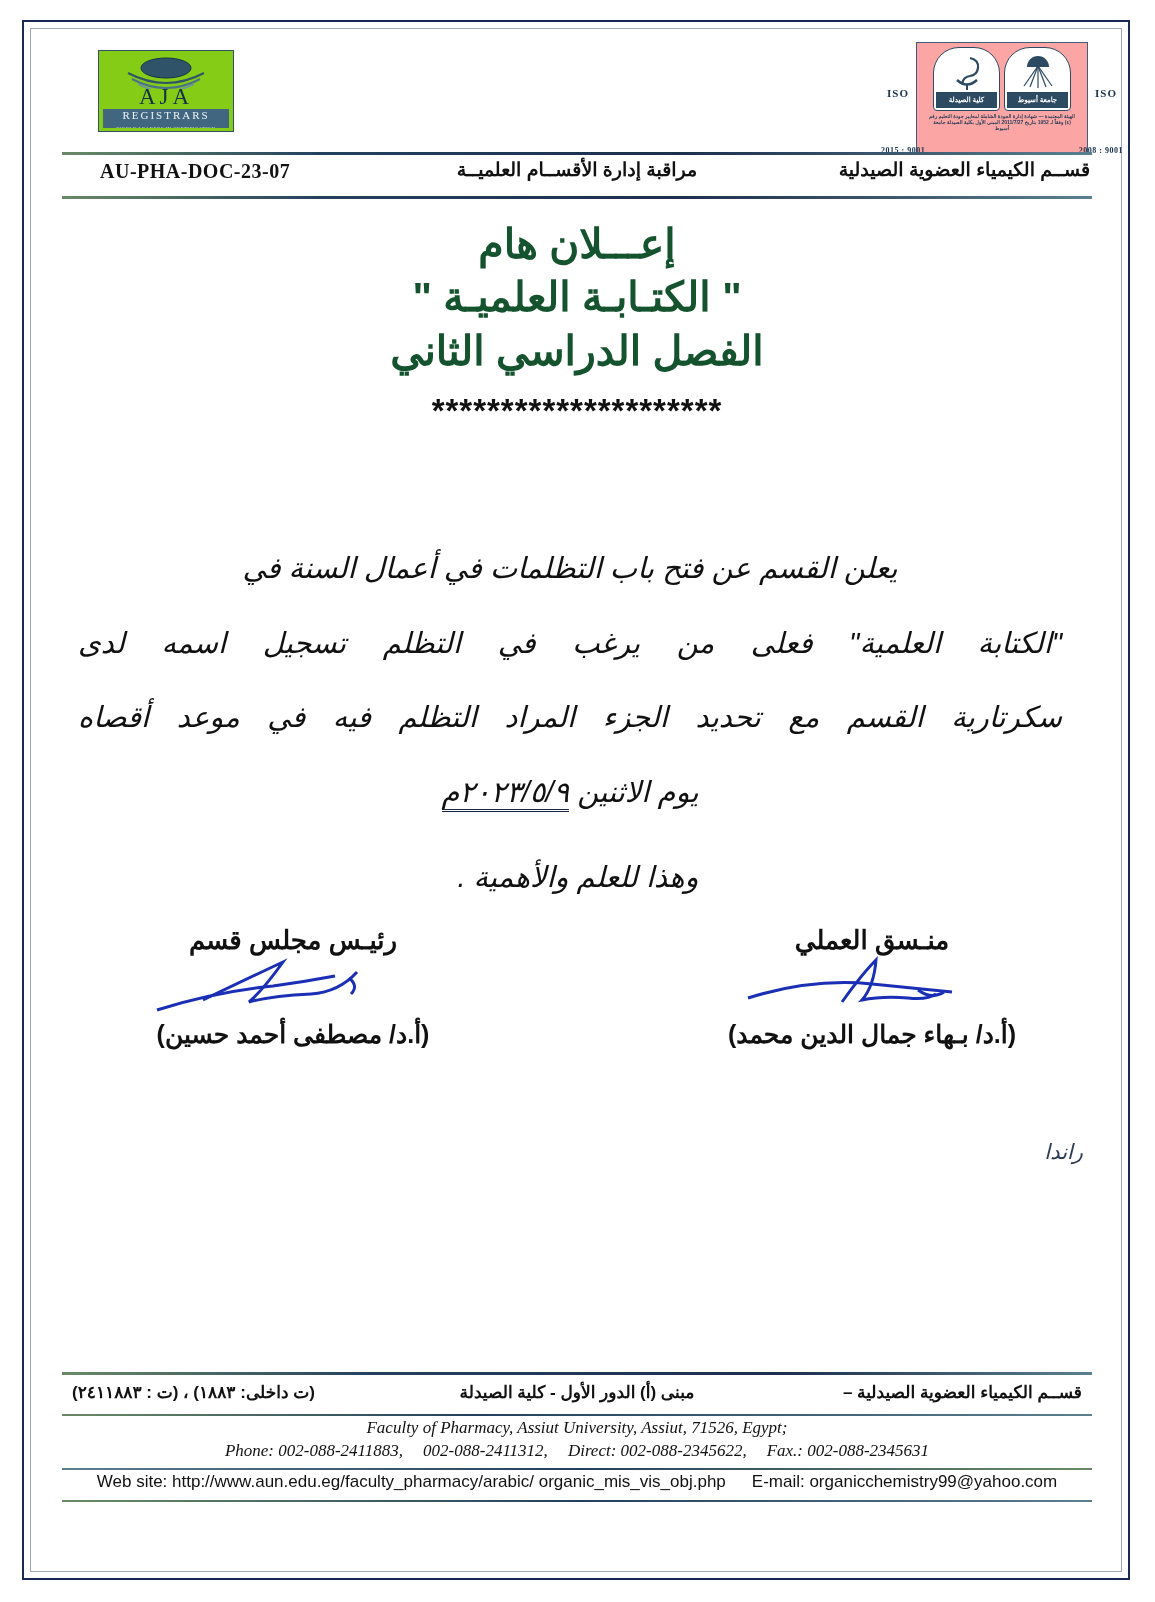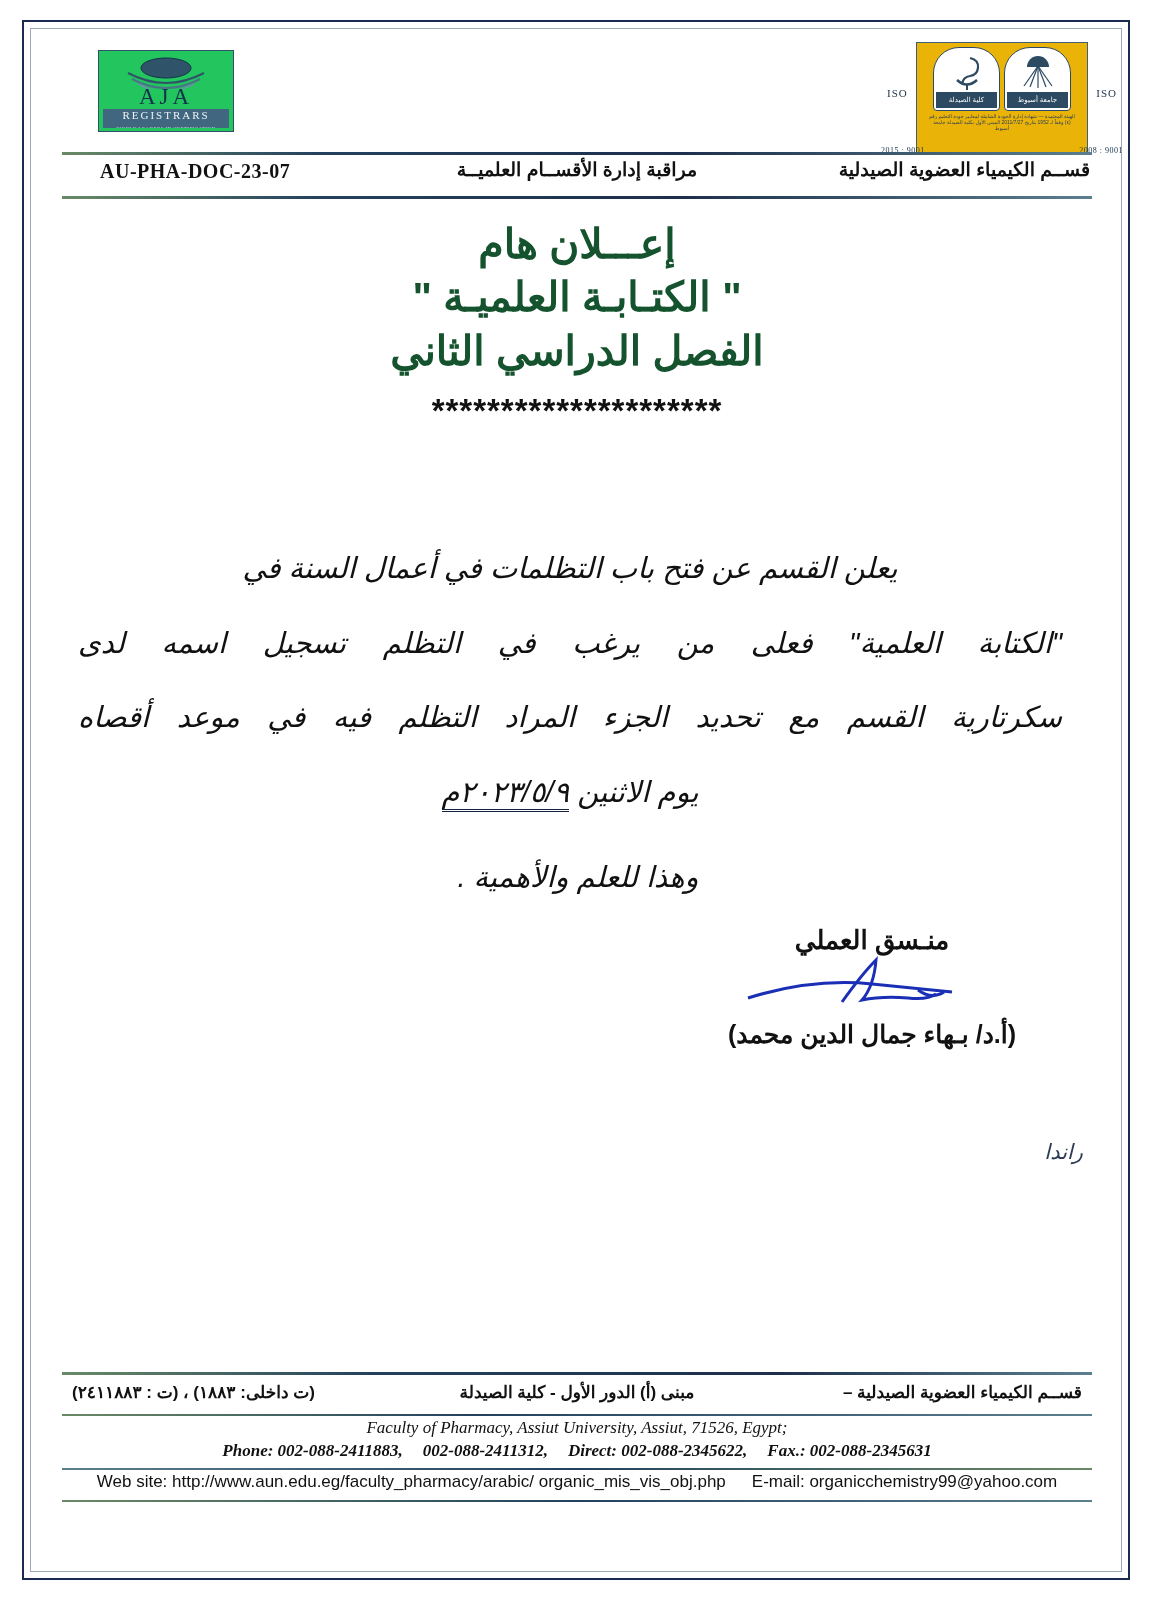--- a/index.html
+++ b/index.html
@@ -48,21 +48,21 @@
     width: 1032px;
     height: 150px;
   }
   .logo-aja {
     position: absolute;
     left: 38px;
     top: 8px;
     width: 136px;
     height: 82px;
     border: 1px solid #32506a;
-    background: #22c55e;
+    background: #84cc16;
     box-sizing: border-box;
     overflow: hidden;
   }
   .aja-globe {
     position: absolute;
     left: 50%;
     top: 4px;
     transform: translateX(-50%);
     width: 92px;
     height: 34px;
@@ -102,21 +102,22 @@
   }
 
   .logo-univ {
     position: absolute;
     right: 4px;
     top: 0;
     width: 172px;
     height: 112px;
     border: 1px solid #3f5f79;
     box-sizing: border-box;
-    background: #eab308;
+    background: #fca5a5;
+    font-weight: bold;
   }
   .emblem-row {
     position: absolute;
     left: 16px;
     right: 16px;
     top: 4px;
     height: 64px;
     display: flex;
     gap: 4px;
   }
@@ -388,21 +389,20 @@
     font-style: italic;
     color: #111;
   }
   .foot-en .l1 { font-size: 17px; }
   .foot-en .l2 {
     font-size: 17px;
     margin-top: 3px;
     display: flex;
     justify-content: center;
     gap: 20px;
-    font-weight: bold;
   }
   .rule-foot3 {
     position: absolute;
     left: 62px;
     top: 1468px;
     width: 1030px;
     height: 2px;
     background: linear-gradient(90deg,#5a7f8d 0%, #23415f 50%, #6a8a66 100%);
   }
   .foot-web {
@@ -508,20 +508,31 @@
     <p class="b-just">"الكتابة العلمية" فعلى من يرغب في التظلم تسجيل اسمه لدى</p>
     <p class="b-just">سكرتارية القسم مع تحديد الجزء المراد التظلم فيه في موعد أقصاه</p>
     <p>
       <span>يوم الاثنين</span>
       <span class="u-double">٢٠٢٣/٥/٩م</span>
     </p>
   </div>
 
   <div class="closing">وهذا للعلم والأهمية .</div>
 
+  <div class="sig-block sig-left">
+    <div class="sig-title">رئيـس مجلس قسم</div>
+    <div class="sig-mark">
+      <svg viewBox="0 0 300 64" width="300" height="64" style="position:absolute;left:50%;transform:translateX(-50%);top:0;">
+        <path d="M14 54 Q70 36 130 30 Q160 26 192 20" fill="none" stroke="#1a2fb5" stroke-width="3"></path>
+        <path d="M60 44 Q110 20 140 6 Q120 34 106 46 Q128 40 168 38 Q196 36 214 16" fill="none" stroke="#1a2fb5" stroke-width="3"></path>
+        <path d="M206 22 q10 8 2 16" fill="none" stroke="#1a2fb5" stroke-width="3"></path>
+      </svg>
+    </div>
+    <div class="sig-name">(أ.د/ مصطفى أحمد حسين)</div>
+  </div>
 
   <div class="sig-block sig-right">
     <div class="sig-title">منـسق العملي</div>
     <div class="sig-mark">
       <svg viewBox="0 0 300 64" width="300" height="64" style="position:absolute;left:50%;transform:translateX(-50%);top:0;">
         <path d="M26 42 Q90 22 150 28 Q200 33 230 36" fill="none" stroke="#1a2fb5" stroke-width="3"></path>
         <path d="M120 46 Q140 18 154 4 Q152 30 140 44 Q160 40 186 42 Q206 44 214 38" fill="none" stroke="#1a2fb5" stroke-width="3"></path>
         <path d="M196 34 q14 10 26 2" fill="none" stroke="#1a2fb5" stroke-width="3"></path>
       </svg>
     </div>

